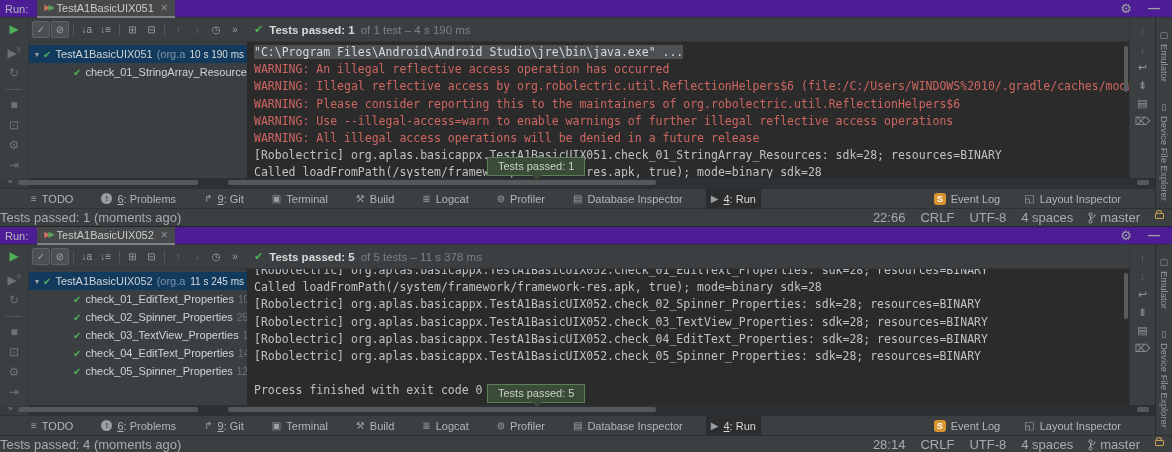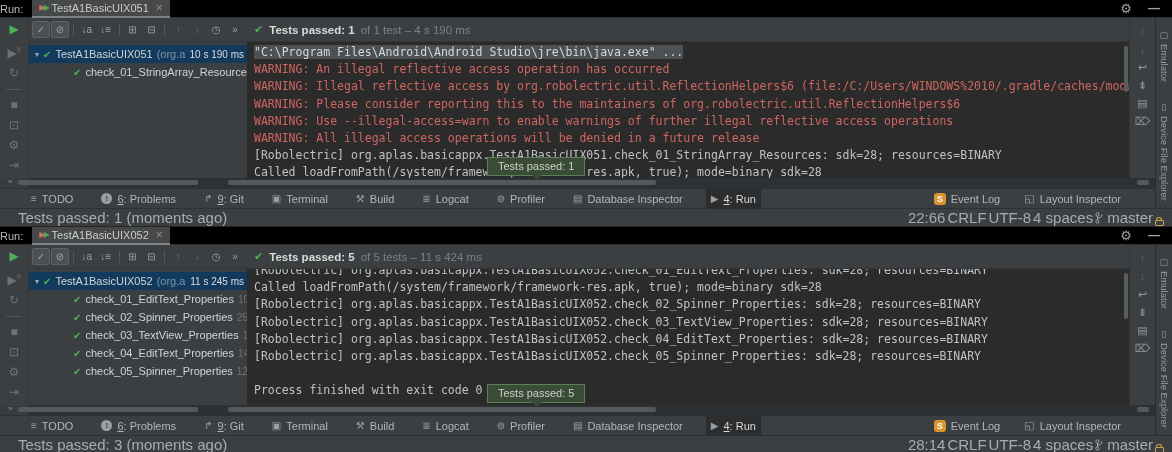--- a/index.html
+++ b/index.html
@@ -2,21 +2,21 @@
 <html><head>
 <meta charset="utf-8">
 <style>
   *{box-sizing:border-box;margin:0;padding:0}
   body{width:1172px;background:#1e1e1e;font-family:"Liberation Sans",sans-serif;-webkit-font-smoothing:antialiased}
   .stage{width:1172px;height:452px;overflow:hidden;background:#3c3f41}
   .panel{height:226px;position:relative;background:#3c3f41;overflow:hidden}
   .panel+.panel{border-top:1px solid #232527}
 
   
-  .tabrow{height:18px;display:flex;align-items:center;font-size:11px;border-bottom:1px solid #323232;background:#000000}
+  .tabrow{height:18px;display:flex;align-items:center;padding-left:5px;font-size:11px;border-bottom:1px solid #323232;background:#4c1d95}
   .run-label{color:#b6b9bb;margin-right:9px}
   .tab{height:18px;display:flex;align-items:center;gap:4px;background:#46484a;border-bottom:2px solid #7f8183;padding:0 7px;color:#c9cccd}
   .cfg-icon{display:inline-flex;font-size:8px;line-height:8px;letter-spacing:-2px}
   .cfg-icon .r{color:#d4715f}.cfg-icon .g{color:#58a55c}
   .close{color:#8f9396;margin-left:3px;font-size:12px;line-height:10px}
   .winbtns{margin-left:auto;display:flex;gap:16px;margin-right:12px;color:#9da0a2}
   .gear{font-size:13px}.mini{font-size:12px;font-weight:bold}
 
   
   .body{display:flex;height:160px;margin-right:17px;position:relative}
@@ -78,22 +78,22 @@
   .btab{display:flex;align-items:center;gap:5px;height:20px;padding:0 5px;white-space:nowrap}
   .btab.active{background:#2b2d2e;color:#d7d9db}
   .bicon{font-size:10px;color:#9b9fa2;line-height:10px}
   .bicon.circ{width:11px;height:11px;border-radius:50%;background:#9b9fa2;color:#3c3f41;font-size:8px;font-weight:bold;display:flex;align-items:center;justify-content:center}
   .btab u{text-decoration:underline}
   .trightgroup{margin-left:auto;display:flex;gap:24px;margin-right:34px;align-items:center}
   .tright{display:flex;align-items:center;gap:5px;color:#b3b6b8}
   .evicon{width:12px;height:12px;background:#d9952f;border-radius:3px;color:#fff;font-size:9px;font-weight:bold;display:flex;align-items:center;justify-content:center}
   .liicon{font-size:11px;color:#9b9fa2}
 
-  .statusbar{height:18px;display:flex;align-items:center;font-size:15px;color:#a9acae;padding:0 8px 0 18px;border-top:1px solid #2f3133;background:#3c3f41}
-  .sright{margin-left:auto;display:flex;gap:2px;align-items:flex-end}
+  .statusbar{height:18px;display:flex;align-items:center;font-size:13px;color:#a9acae;padding:0 8px 0 0;border-top:1px solid #2f3133;background:#3c3f41}
+  .sright{margin-left:auto;display:flex;gap:15px;align-items:flex-start}
   .sitem{white-space:nowrap}
   .branch{display:flex;align-items:center;gap:3px}
   .lock{width:9px;height:6px;border:1px solid #c9a14f;border-radius:1px;position:relative;margin-top:3px}
   .lock:before{content:"";position:absolute;top:-4px;left:0px;width:4px;height:3px;border:1px solid #c9a14f;border-bottom:none;border-radius:3px 3px 0 0}
 </style>
 </head>
 <body>
 
 <div class="stage">
 
@@ -349,21 +349,21 @@
               <span class="chk">✔</span>
               <span class="tname">check_05_Spinner_Properties</span>
               <span class="tdur">123 ms</span>
             </div>
           </div>
       </div>
       <div class="consolecol">
         <div class="statusline">
           <span class="sumchk">✔</span>
           <span class="sumstrong">Tests passed: 5</span>
-          <span class="sumrest">of 5 tests – 11 s 424 ms</span>
+          <span class="sumrest">of 5 tests – 11 s 378 ms</span>
         </div>
         <div class="console scrolled"><div class="cline plain">[Robolectric] org.aplas.basicappx.TestA1BasicUIX052.check_01_EditText_Properties: sdk=28; resources=BINARY</div><div class="cline plain">Called loadFromPath(/system/framework/framework-res.apk, true); mode=binary sdk=28</div><div class="cline plain">[Robolectric] org.aplas.basicappx.TestA1BasicUIX052.check_02_Spinner_Properties: sdk=28; resources=BINARY</div><div class="cline plain">[Robolectric] org.aplas.basicappx.TestA1BasicUIX052.check_03_TextView_Properties: sdk=28; resources=BINARY</div><div class="cline plain">[Robolectric] org.aplas.basicappx.TestA1BasicUIX052.check_04_EditText_Properties: sdk=28; resources=BINARY</div><div class="cline plain">[Robolectric] org.aplas.basicappx.TestA1BasicUIX052.check_05_Spinner_Properties: sdk=28; resources=BINARY</div><div class="cline plain"></div><div class="cline plain">Process finished with exit code 0</div></div>
         <div class="vthumb"></div>
       </div>
       <div class="constrip">
           <span class="cic dim">↑</span>
           <span class="cic dim">↓</span>
           <span class="cic">↩</span>
           <span class="cic">⇟</span>
           <span class="cic">▤</span>
@@ -433,21 +433,21 @@
           <span class="evicon">S</span>
           <span>Event Log</span>
         </div>
         <div class="tright">
           <span class="liicon">◱</span>
           <span>Layout Inspector</span>
         </div>
       </div>
     </footer>
     <div class="statusbar">
-      <span class="sitem">Tests passed: 3 (moments ago)</span>
+      <span class="sitem">Tests passed: 4 (moments ago)</span>
       <div class="sright">
         <span class="sitem">28:14</span>
         <span class="sitem">CRLF</span>
         <span class="sitem">UTF-8</span>
         <span class="sitem">4 spaces</span>
         <span class="branch">
           <svg width="9" height="12" viewBox="0 0 9 12">
               <circle cx="2.5" cy="2.5" r="1.6" fill="none" stroke="#a9acae"></circle>
               <circle cx="2.5" cy="9.5" r="1.6" fill="none" stroke="#a9acae"></circle>
               <path d="M2.5 4 v4 M2.5 6 C5 6 7 5 7 2.5" fill="none" stroke="#a9acae"></path>

